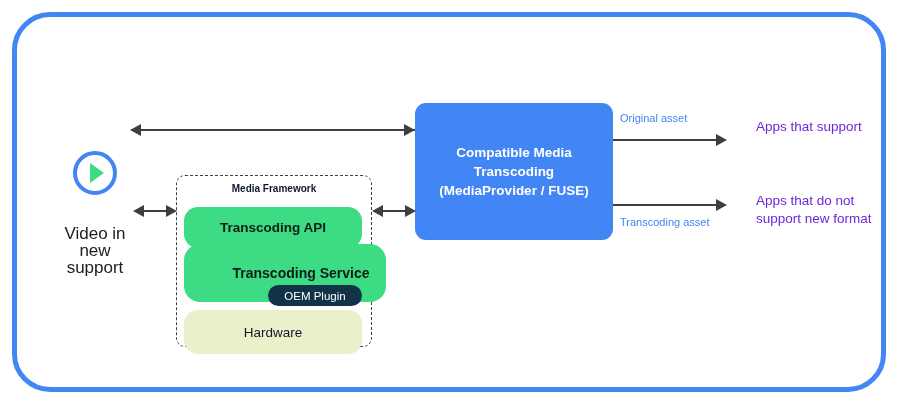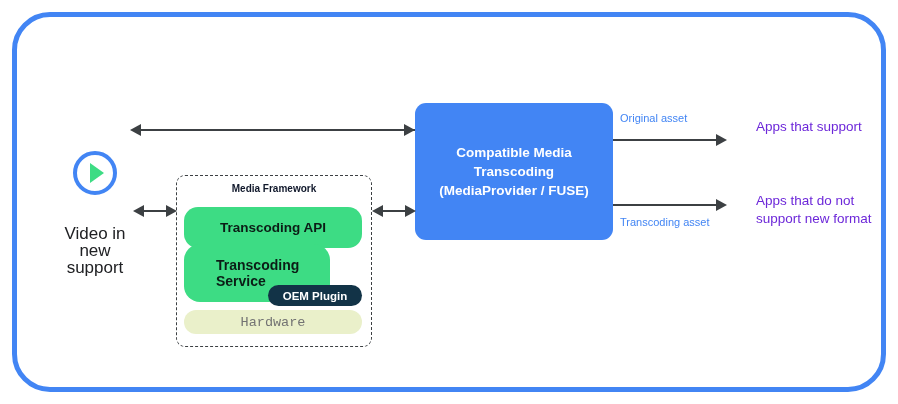--- a/index.html
+++ b/index.html
@@ -32,30 +32,30 @@
   .mf-title{
     position:absolute;left:176px;top:183px;width:196px;text-align:center;
     font-size:10px;color:#0f172a;font-weight:bold;
   }
   .pill{position:absolute;display:flex;align-items:center;justify-content:center;box-sizing:border-box;}
   .pill-api{
     left:184px;top:207px;width:178px;height:41px;background:#3ddc84;border-radius:14px;
     font-size:13.5px;font-weight:bold;color:#0b1d16;
   }
   .pill-service{
-    left:184px;top:244px;width:146px;height:58px;background:#3ddc84;border-radius:16px;
+    left:184px;top:244px;width:202px;height:58px;background:#3ddc84;border-radius:16px;
     font-size:14px;font-weight:bold;color:#0b1d16;padding-left:32px;
   }
   .pill-oem{
     left:268px;top:285px;width:94px;height:21px;background:#123347;border-radius:11px;
-    font-size:11.5px;font-weight:bold;color:#ffffff;
+    font-size:11.5px;font-weight:normal;color:#ffffff;
   }
   .pill-hw{
-    left:184px;top:310px;width:178px;height:24px;background:#eaf0ca;border-radius:14px;
-    font-size:13.5px;color:#737373;font-family:Liberation Mono, monospace;
+    left:184px;top:310px;width:178px;height:44px;background:#eaf0ca;border-radius:14px;
+    font-size:13.5px;color:#0f172a;
   }
 
   
   .cmt-box{
     position:absolute;left:415px;top:103px;width:198px;height:137px;
     background:#4285f4;border-radius:11px;box-sizing:border-box;
     display:flex;align-items:center;justify-content:center;text-align:center;
     font-size:13.5px;font-weight:bold;color:#ffffff;line-height:19px;
   }
 

